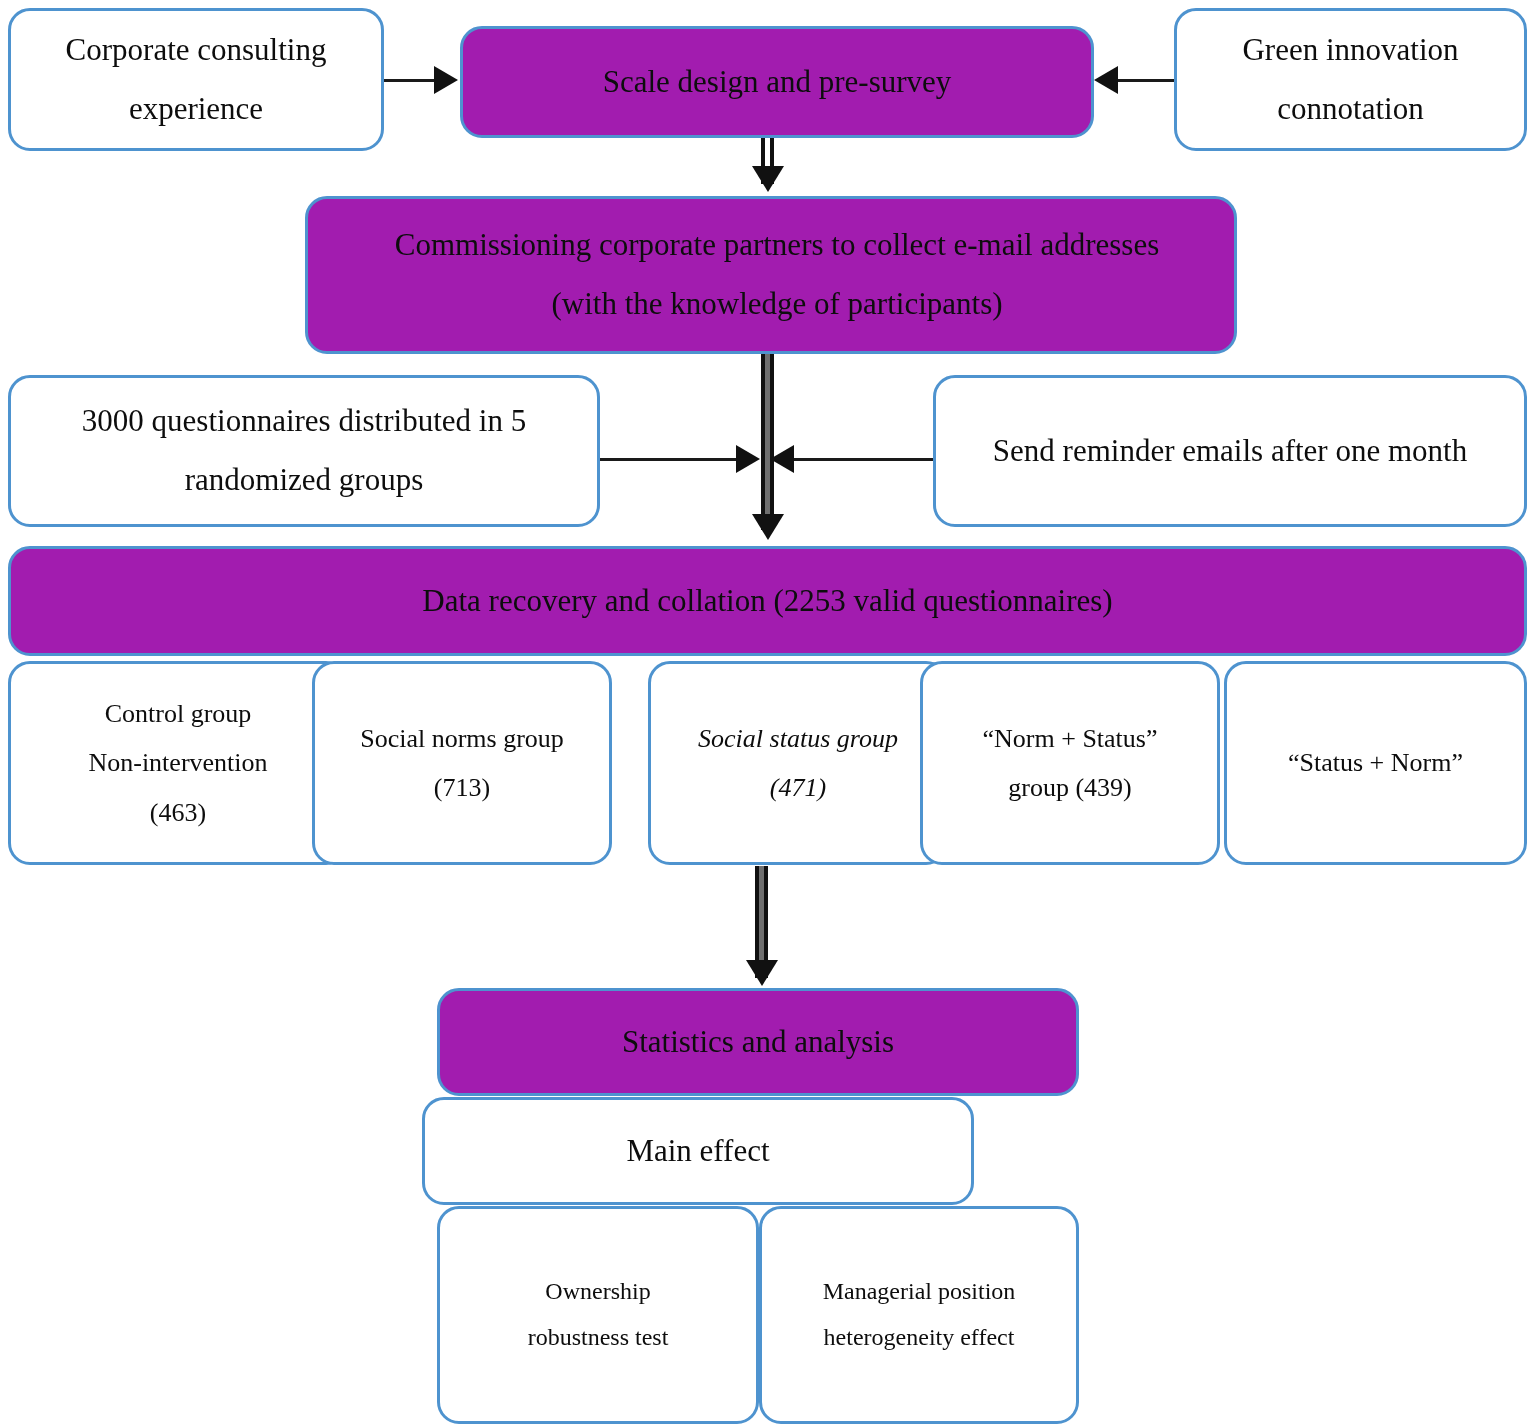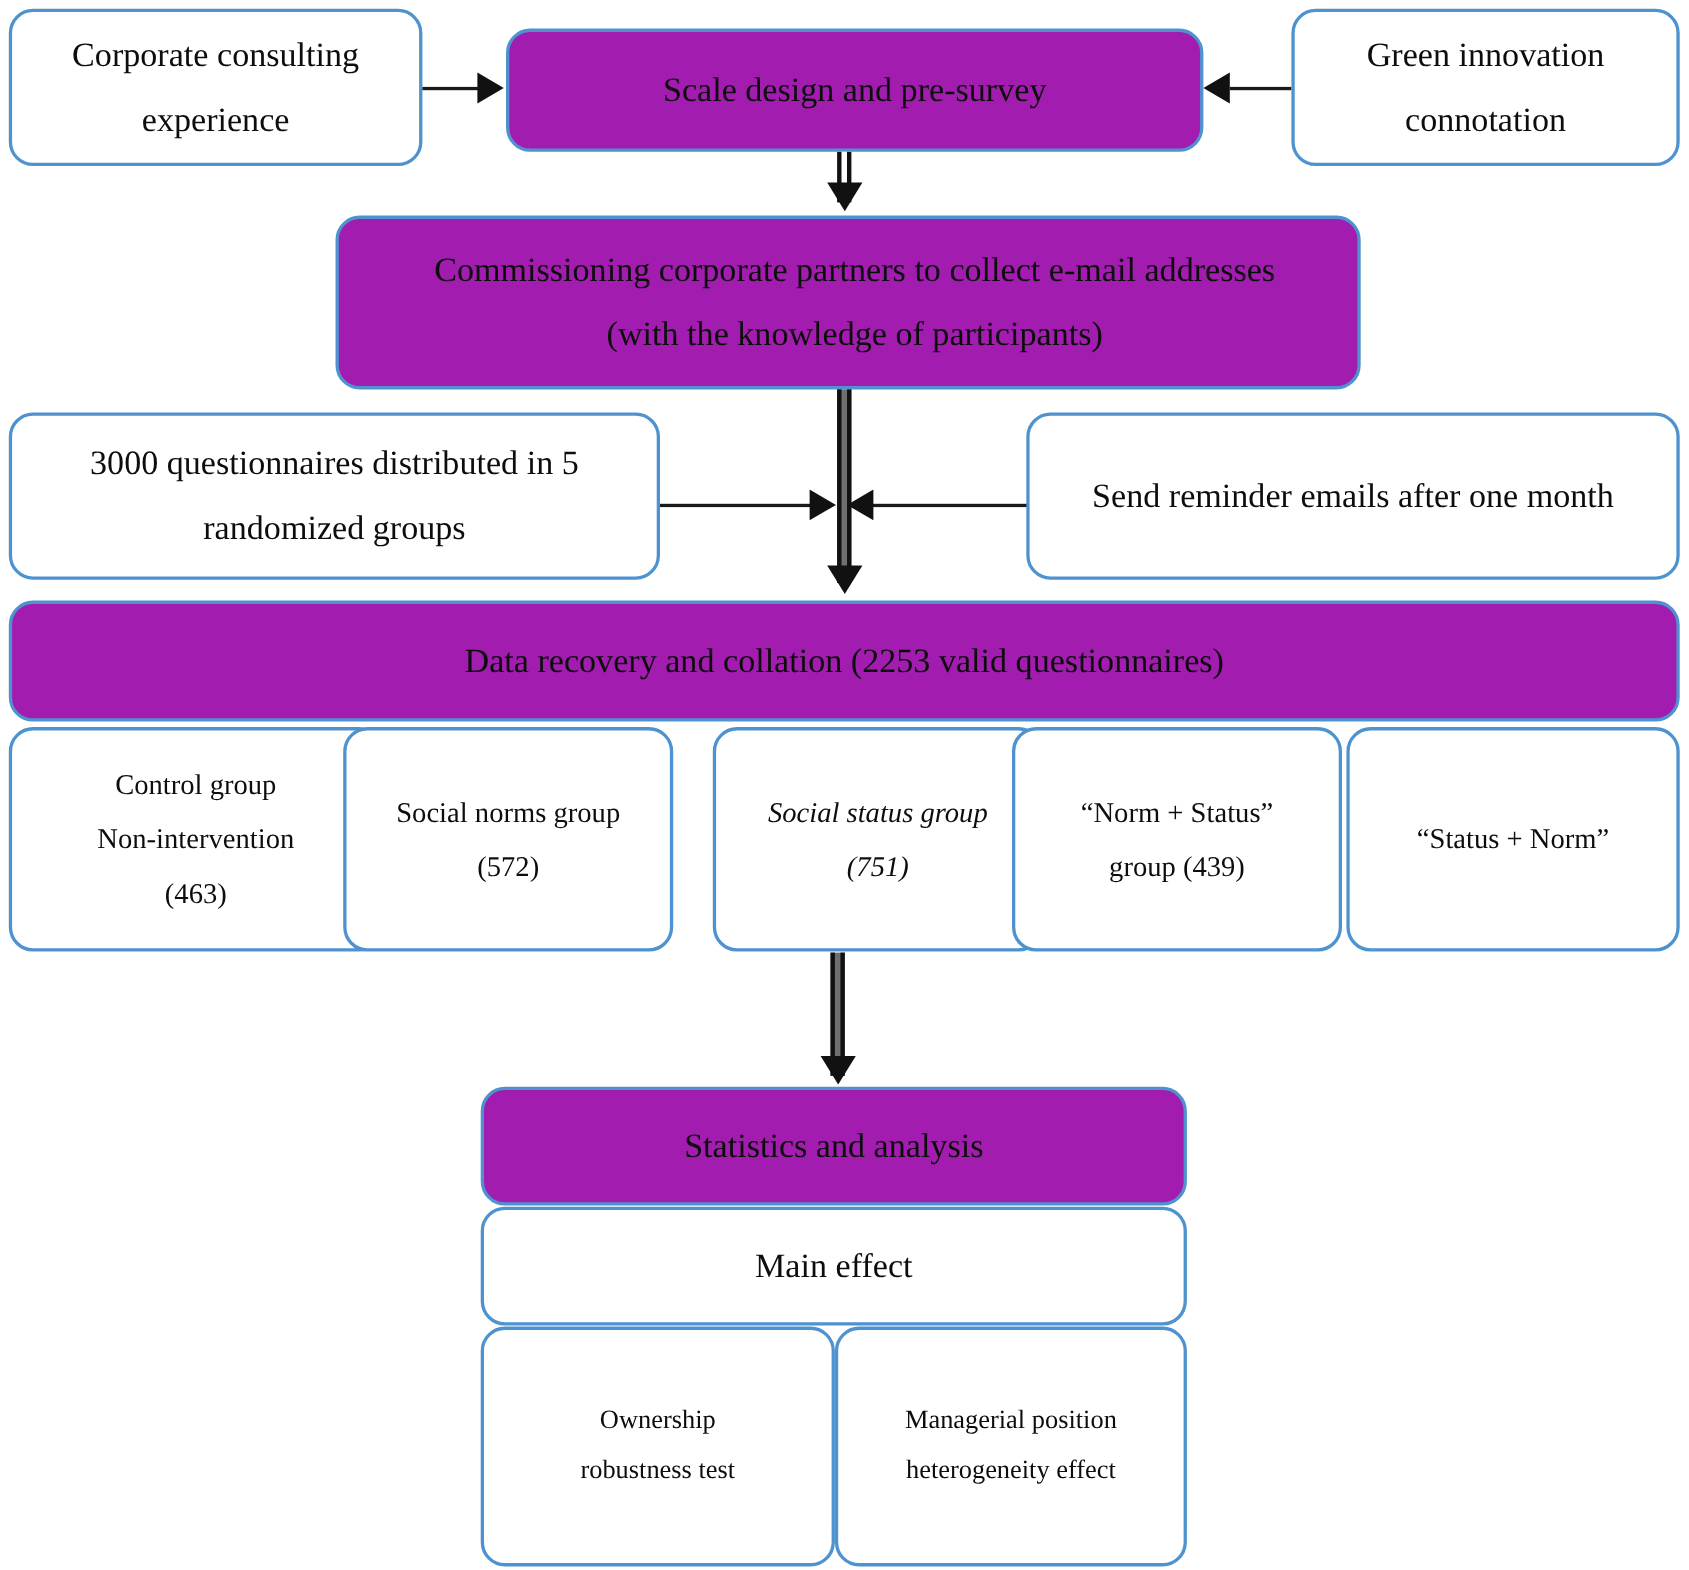--- a/index.html
+++ b/index.html
@@ -154,47 +154,47 @@
   </div>
 
   <div class="node fs-sm" style="left:8px; top:661px; width:340px; height:204px;">
     <span class="ln">Control group</span>
     <span class="ln">Non-intervention</span>
     <span class="ln">(463)</span>
   </div>
 
   <div class="node fs-sm" style="left:312px; top:661px; width:300px; height:204px;">
     <span class="ln">Social norms group</span>
-    <span class="ln">(572)</span>
+    <span class="ln">(713)</span>
   </div>
 
   <div class="node fs-sm" style="left:648px; top:661px; width:300px; height:204px;font-style:italic;">
     <span class="ln">Social status group</span>
-    <span class="ln">(751)</span>
+    <span class="ln">(471)</span>
   </div>
 
   <div class="node fs-sm" style="left:920px; top:661px; width:300px; height:204px;justify-content:center;">
     <span class="ln">“Norm + Status”</span>
     <span class="ln">group (439)</span>
   </div>
 
   <div class="node fs-sm" style="left:1224px; top:661px; width:303px; height:204px;">
     <span class="ln">“Status + Norm”</span>
   </div>
 
   <div class="conn" style="left:0; top:0;">
     <div class="v-shaft solidfill" style="left:755px; top:866px; height:112px;"></div>
     <div class="v-head-down" style="left:746px; top:960px;"></div>
   </div>
 
   <div class="node shaded fs-lg" style="left:437px; top:988px; width:642px; height:108px;">
     <span class="ln">Statistics and analysis</span>
   </div>
 
-  <div class="node fs-lg" style="left:437px; top:1097px; width:642px; height:108px;">
+  <div class="node fs-lg" style="left:422px; top:1097px; width:552px; height:108px;">
     <span class="ln">Main effect</span>
   </div>
 
   <div class="node fs-xs" style="left:437px; top:1206px; width:322px; height:218px;">
     <span class="ln">Ownership</span>
     <span class="ln">robustness test</span>
   </div>
 
   <div class="node fs-xs" style="left:759px; top:1206px; width:320px; height:218px;">
     <span class="ln">Managerial position</span>

